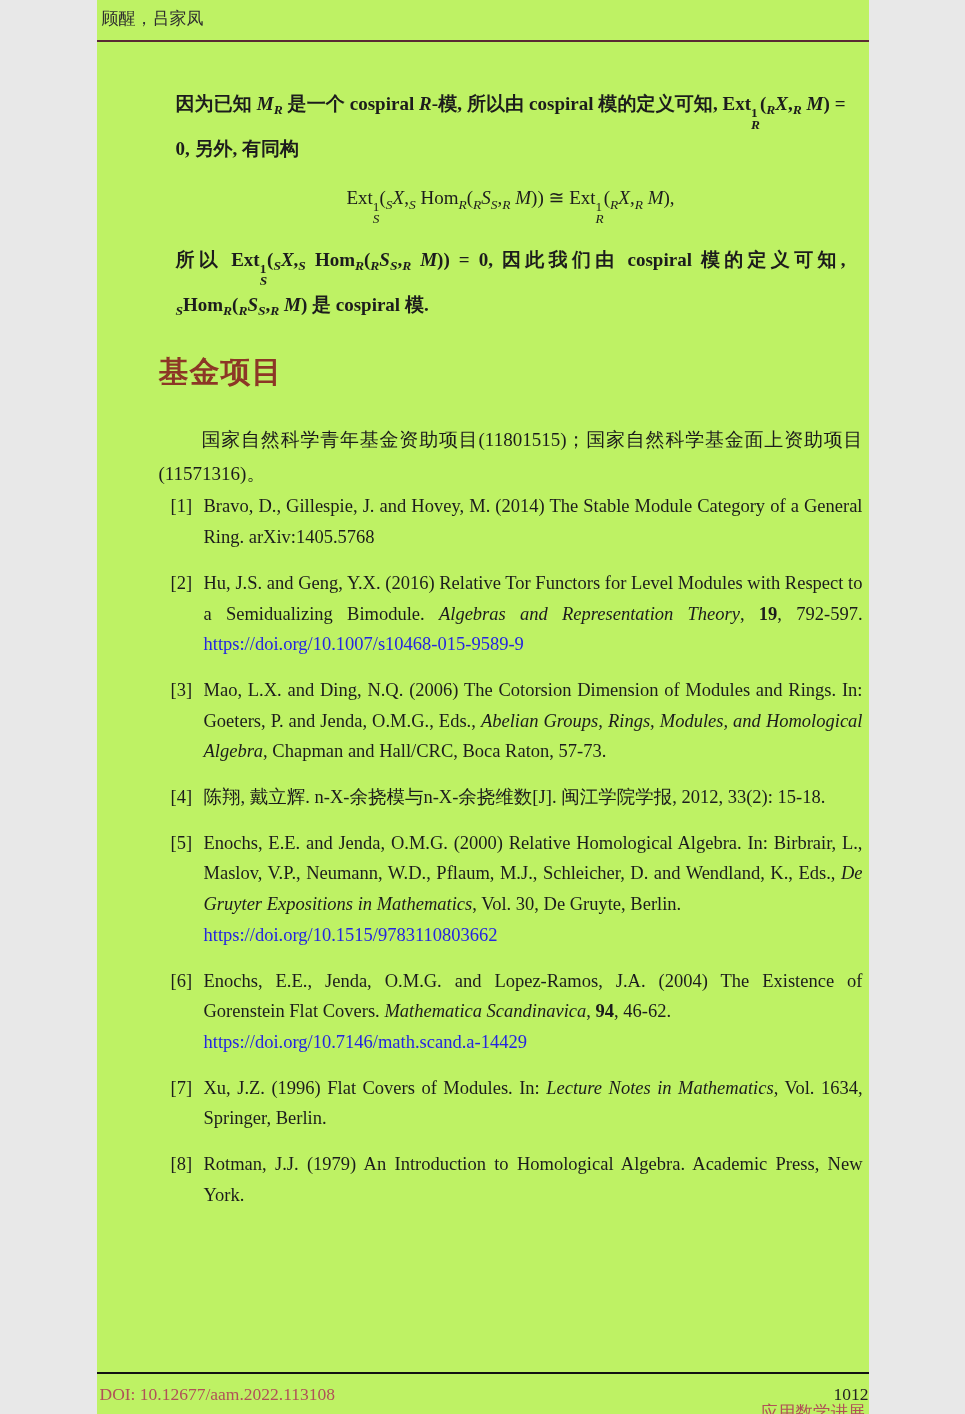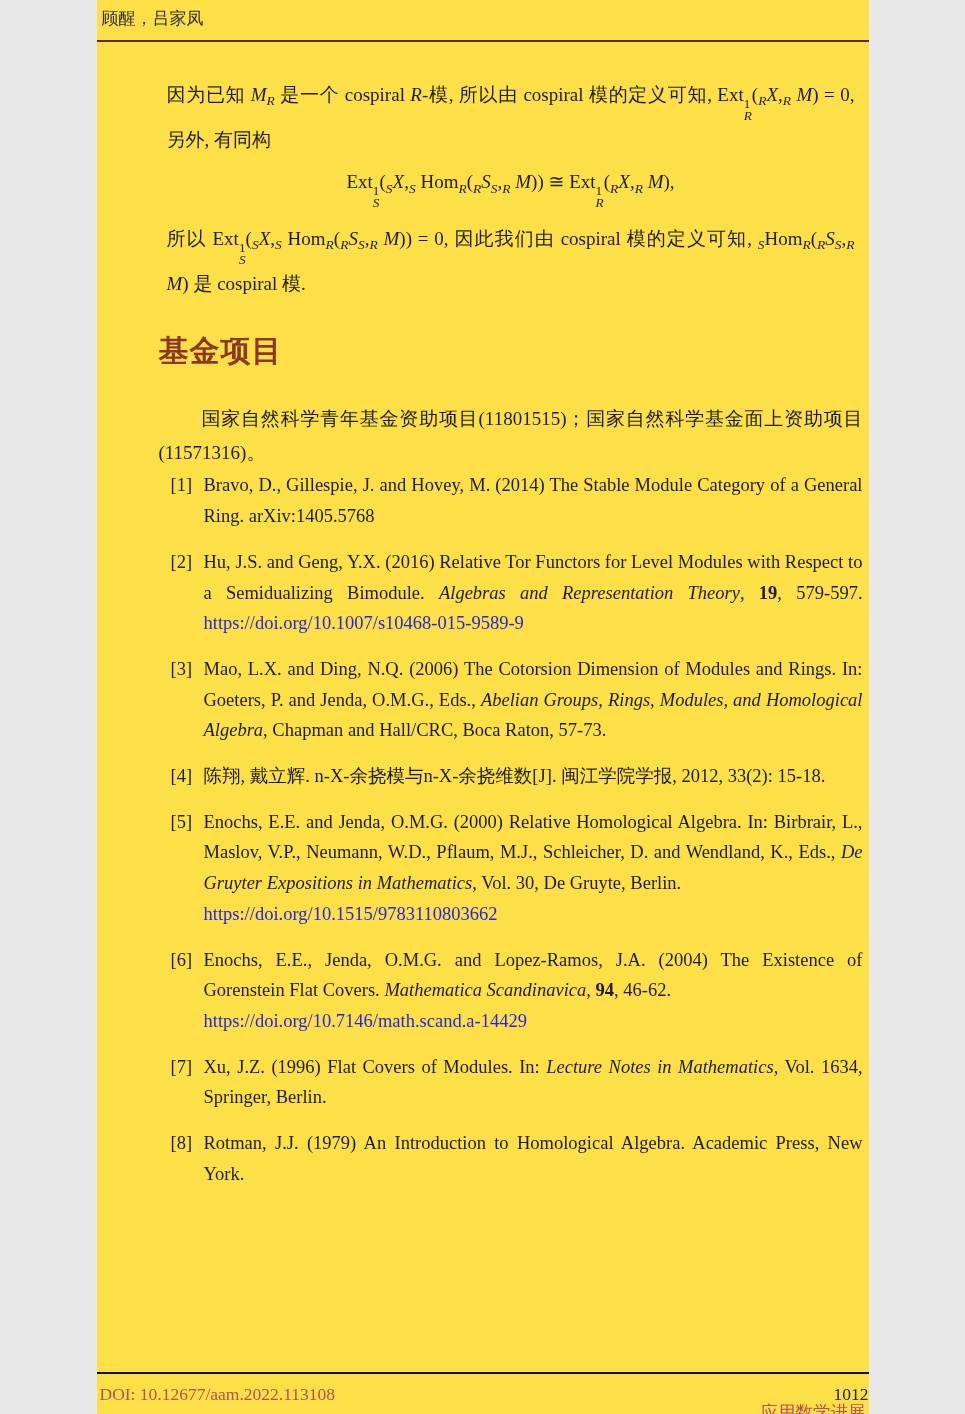--- a/index.html
+++ b/index.html
@@ -7,40 +7,40 @@
     --maroon:#8c3726;
     --rule-maroon:#5a2a33;
     --footer-red:#b05158;
     --link-blue:#2525e0;
     --ink:#1c1c1c;
   }
   html,body{margin:0;padding:0;background:#e8e8e8;}
   .page{
     position:relative;
     width:772px;height:1414px;
-    background:#fde047;
+    background:#bef264;
     overflow:hidden;
     font-family:"Liberation Serif","DejaVu Serif",serif;
     color:var(--ink);
     margin:0 auto;
   }
   .running-head{
     position:absolute;left:5px;top:7px;
     font-size:17px;color:#2e2e2e;
     font-family:"Liberation Serif","DejaVu Serif",serif;
   }
   .head-rule{
     position:absolute;left:0;top:40px;width:100%;height:2px;
     background:var(--rule-maroon);
   }
   .main{
     position:absolute;left:62px;right:6px;top:70px;
   }
   .para{
-    font-size:19px;line-height:1.8;text-align:justify;margin:8px;
+    font-size:19px;line-height:1.8;text-align:justify;margin:17px;font-weight:bold;
   }
   .formula{
     font-size:19px;text-align:center;margin:10px 0 12px 0;line-height:1.6;
   }
   .it{font-style:italic;}
   .bd{font-weight:bold;}
   .sb{font-size:71%;position:relative;bottom:-0.33em;font-style:italic;}
   .ss{
     display:inline-flex;flex-direction:column;align-items:flex-start;
     font-size:70%;line-height:0.95;vertical-align:-0.5em;
@@ -106,21 +106,21 @@
     <p class="funding-text">国家自然科学青年基金资助项目(11801515)；国家自然科学基金面上资助项目(11571316)。</p>
 
 
     <div class="reflist">
         <div class="ref">
           <span class="ref-label">[1]</span>
           <div class="ref-text"><span>Bravo, D., Gillespie, J. and Hovey, M. (2014) The Stable Module Category of a General Ring. arXiv:1405.5768</span></div>
         </div>
         <div class="ref">
           <span class="ref-label">[2]</span>
-          <div class="ref-text"><span>Hu, J.S. and Geng, Y.X. (2016) Relative Tor Functors for Level Modules with Respect to a Semidualizing Bimodule. </span><span class="it">Algebras and Representation Theory</span><span>, </span><span class="bd">19</span><span>, 579-597. </span><a class="lk">https://doi.org/10.1007/s10468-015-9589-9</a></div>
+          <div class="ref-text"><span>Hu, J.S. and Geng, Y.X. (2016) Relative Tor Functors for Level Modules with Respect to a Semidualizing Bimodule. </span><span class="it">Algebras and Representation Theory</span><span>, </span><span class="bd">19</span><span>, 792-597. </span><a class="lk">https://doi.org/10.1007/s10468-015-9589-9</a></div>
         </div>
         <div class="ref">
           <span class="ref-label">[3]</span>
           <div class="ref-text"><span>Mao, L.X. and Ding, N.Q. (2006) The Cotorsion Dimension of Modules and Rings. In: Goeters, P. and Jenda, O.M.G., Eds., </span><span class="it">Abelian Groups, Rings, Modules, and Homological Algebra</span><span>, Chapman and Hall/CRC, Boca Raton, 57-73.</span></div>
         </div>
         <div class="ref">
           <span class="ref-label">[4]</span>
           <div class="ref-text"><span>陈翔, 戴立辉. n-X-余挠模与n-X-余挠维数[J]. 闽江学院学报, 2012, 33(2): 15-18.</span></div>
         </div>
         <div class="ref">

